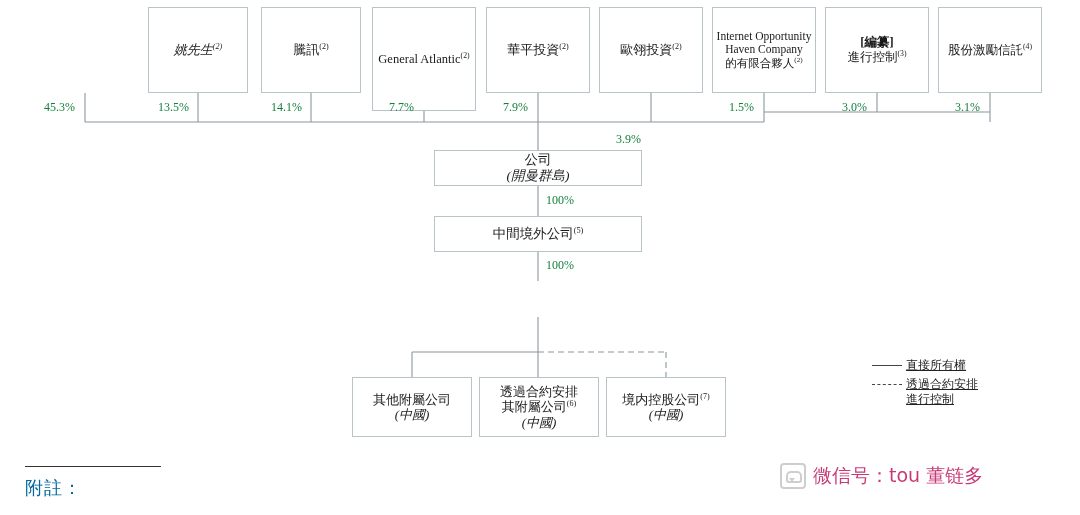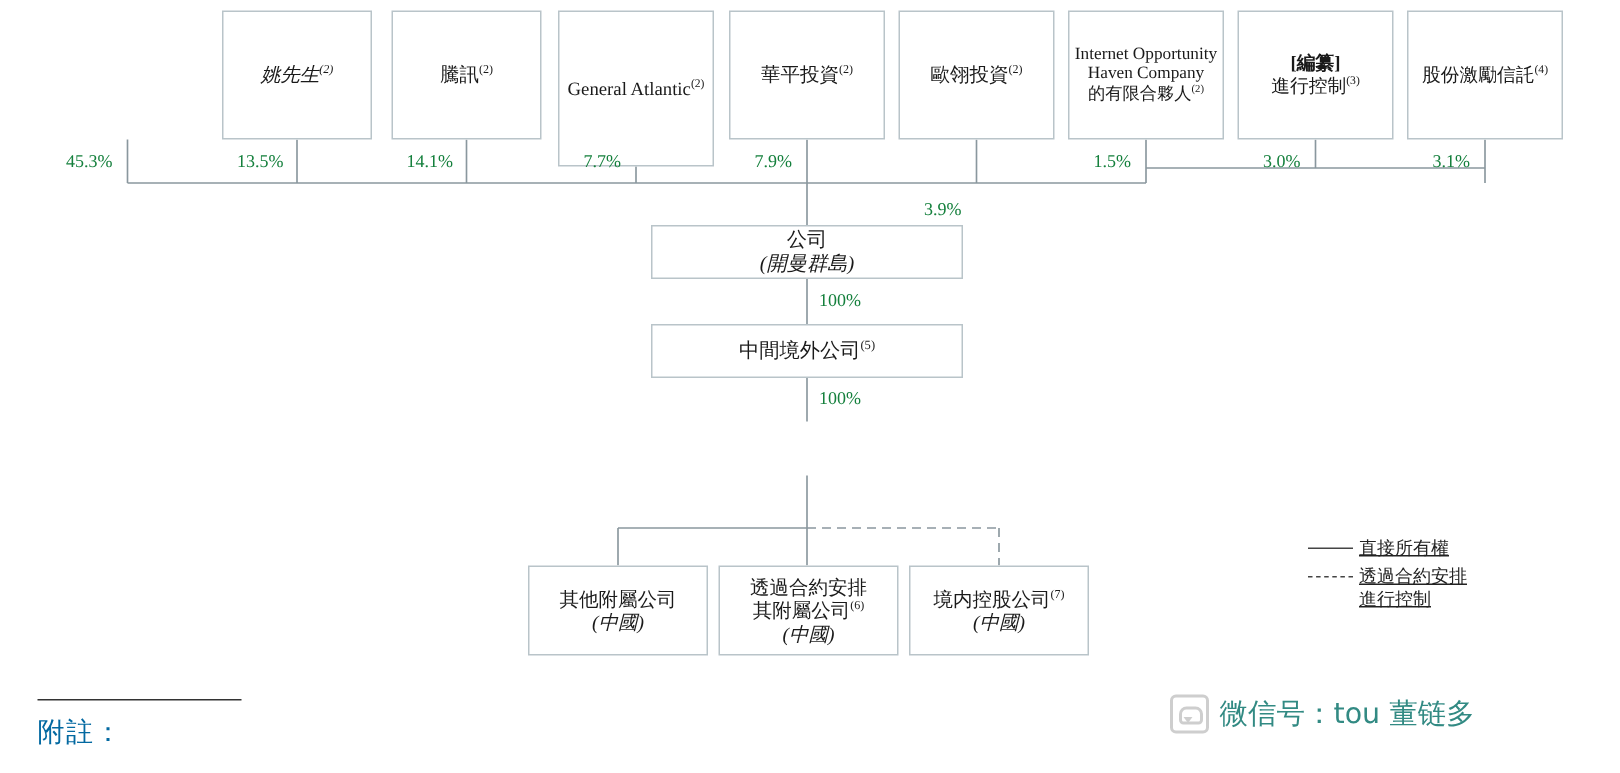--- a/index.html
+++ b/index.html
@@ -112,21 +112,21 @@
   .watermark {
     position: absolute;
     left: 780px;
     top: 455px;
     width: 296px;
     height: 42px;
     display: flex;
     align-items: center;
     font-family: "DejaVu Sans", "Liberation Sans", sans-serif;
     font-size: 19px;
-    color: #0f766e;
+    color: #be185d;
     opacity: 0.85;
     white-space: nowrap;
   }
   .wm-badge {
     width: 22px; height: 22px;
     border-radius: 4px;
     border: 2px solid #c6c6c6;
     margin-right: 7px;
     position: relative;
     flex: 0 0 22px;

